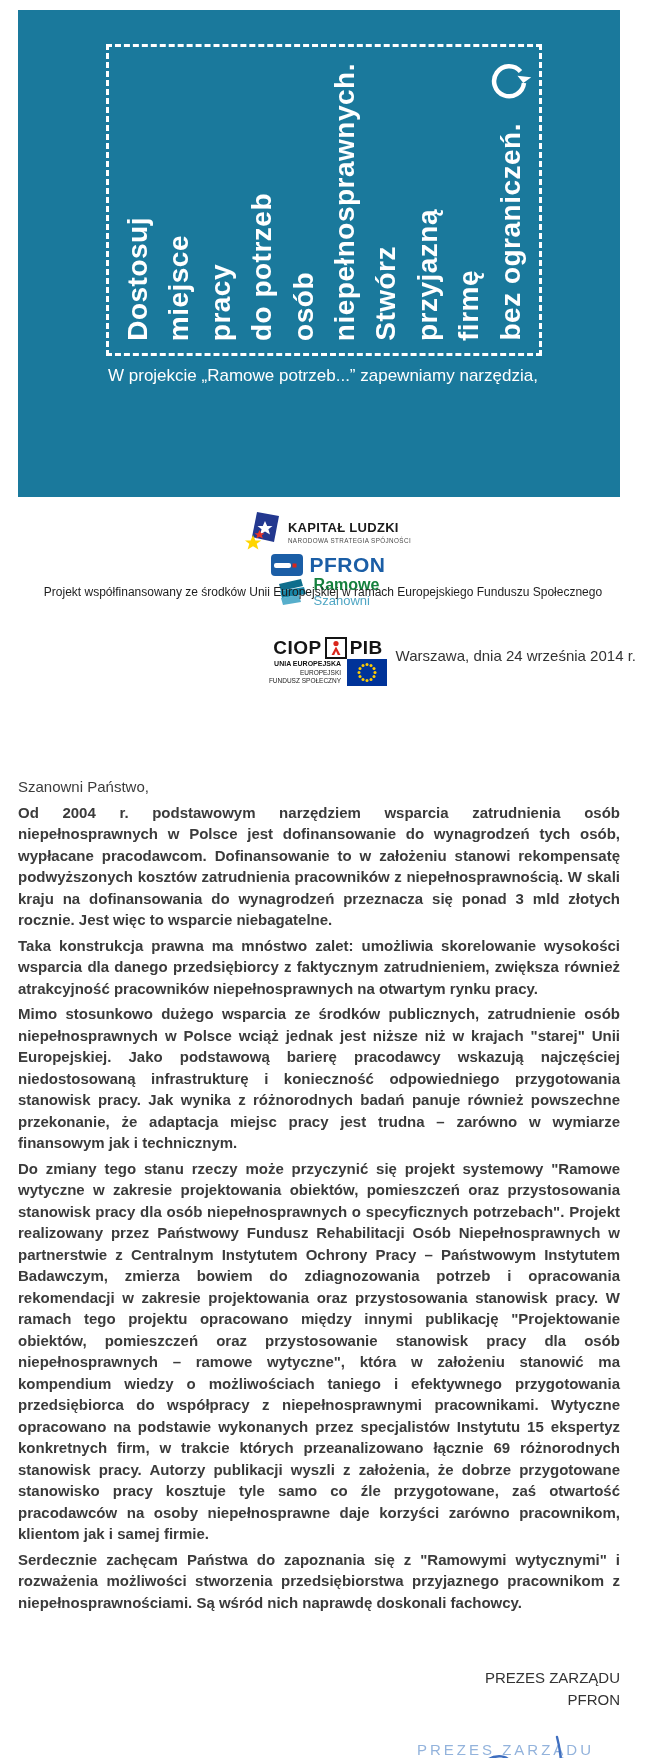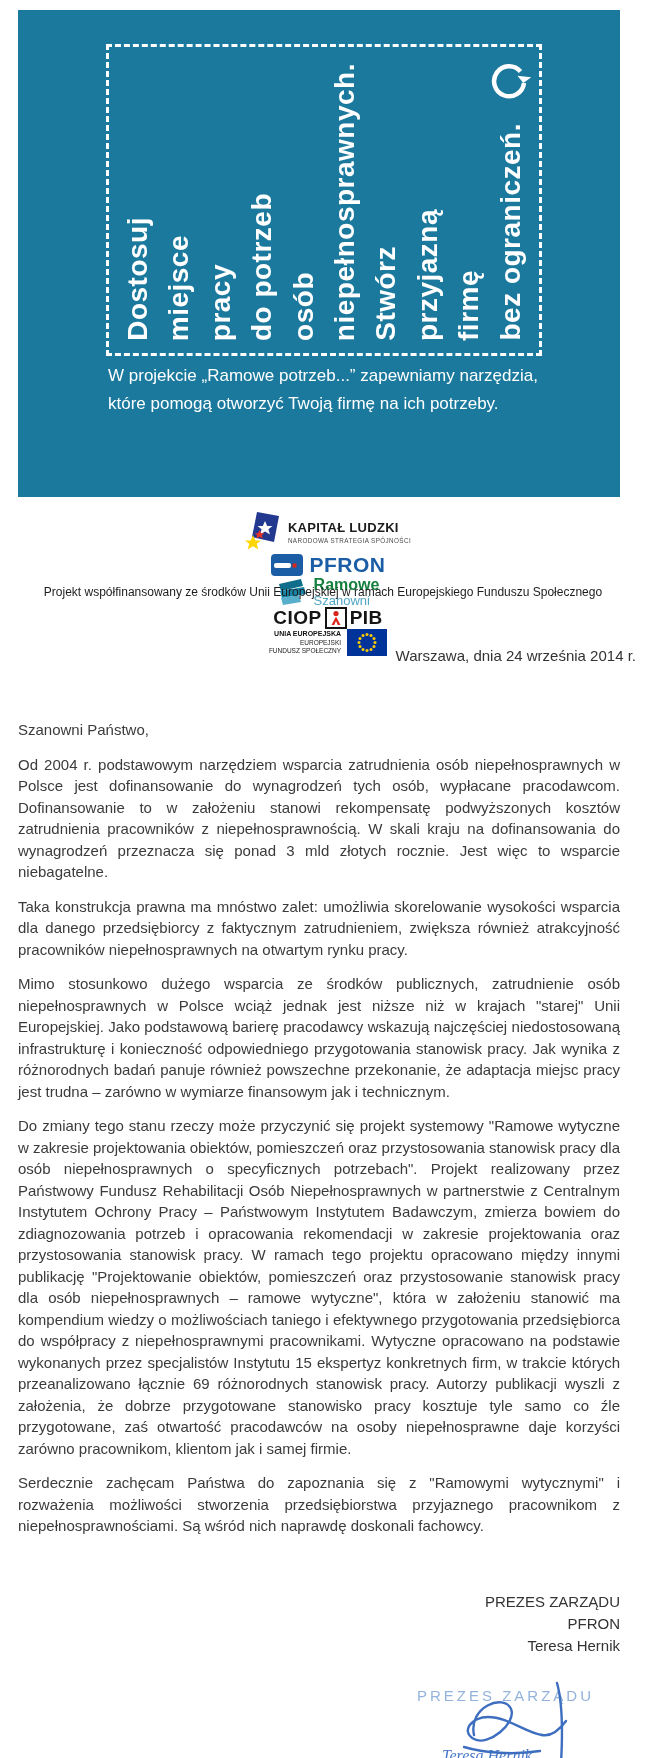--- a/index.html
+++ b/index.html
@@ -17,35 +17,35 @@
 
   
   .logos{display:flex;align-items:center;justify-content:space-between;margin:14px 30px 0 40px;height:50px;flex-direction:column;}
   .logo{display:flex;align-items:center;gap:7px;}
   .kl-text .t1{font-size:13px;font-weight:700;color:#1c1c1c;letter-spacing:.3px;}
   .kl-text .t2{font-size:6.3px;color:#4a4a4a;letter-spacing:.4px;margin-top:2px;}
   .pfron-label{font-size:21px;font-weight:700;color:#1B5EA6;letter-spacing:.5px;}
   .ram-text{line-height:1;}
   .ram-text .r1{font-size:16px;font-weight:700;color:#15803d;}
   .ram-text .r2{font-size:13px;color:#4FA6C4;margin-top:1px;}
-  .ciop{display:flex;align-items:center;gap:3px;}
+  .ciop{display:flex;align-items:center;gap:3px;margin-top:30px;}
   .ciop .c-label{font-size:19px;font-weight:700;color:#141414;letter-spacing:.5px;}
   .eu{display:flex;align-items:center;gap:6px;}
   .eu-text{text-align:right;line-height:1.25;}
   .eu-text .e1{font-size:7px;font-weight:700;color:#111;}
   .eu-text .e2,.eu-text .e3{font-size:6.5px;color:#222;}
 
   .funding{margin-top:24px;text-align:center;font-size:12px;color:#1d1d1d;}
 
   .dateline{margin-top:48px;padding-right:10px;text-align:right;font-size:15px;color:#333;}
 
   
   .letter{margin:0 26px 0 18px;font-size:15px;line-height:21.5px;color:#3b3b3b;}
-  .salutation{margin-top:55px;}
-  .para{margin-top:13px;text-align:justify;}
+  .salutation{margin-top:112px;}
+  .para{margin-top:4px;text-align:justify;font-weight:bold;}
 
   .signoff{margin-top:54px;padding-right:26px;text-align:right;font-size:15px;line-height:22px;color:#333;}
 
   .sig-area{position:relative;height:170px;margin-top:18px;}
   .stamp{position:absolute;right:52px;top:12px;font-size:15px;letter-spacing:3px;color:#93B3DC;}
   .scribble{position:absolute;right:42px;top:2px;width:190px;height:160px;}
   .sig-script{font-family:"Liberation Serif",serif;font-style:italic;font-size:16px;fill:#4A79C9;}
 </style>
 </head>
 <body>
@@ -66,21 +66,20 @@
         <span class="vword">firmę</span>
         <span class="vword">bez ograniczeń.</span>
       </div>
       <svg class="refresh" viewBox="0 0 44 44">
         <path d="M33.5 10.5 A15 15 0 1 0 37 22" fill="none" stroke="#fff" stroke-width="4.5"></path>
         <polygon points="37,22 30,16 44,15" fill="#fff" transform="rotate(10 37 18)"></polygon>
       </svg>
     </div>
     <div class="banner-sub">
       <div>W projekcie „Ramowe potrzeb...” zapewniamy narzędzia,</div>
-      <div>które pomogą otworzyć Twoją firmę na ich potrzeby.</div>
     </div>
   </div>
 
   <div class="logos">
 
     <div class="logo">
       <svg width="36" height="42" viewBox="0 0 36 42">
         <polygon points="12,1 34,5 29,31 7,26" fill="#23388F"></polygon>
         <polygon points="20,10 22.2,15 27.5,15 23.4,18.2 25,23.4 20,20.4 15,23.4 16.6,18.2 12.5,15 17.8,15" fill="#fff"></polygon>
         <polygon points="8,24 10.4,29.4 16.2,29.4 11.7,32.8 13.4,38.4 8,35.2 2.6,38.4 4.3,32.8 -0.2,29.4 5.6,29.4" fill="#FFD500"></polygon>
@@ -158,21 +157,20 @@
     <div class="para">Od 2004 r. podstawowym narzędziem wsparcia zatrudnienia osób niepełnosprawnych w Polsce jest dofinansowanie do wynagrodzeń tych osób, wypłacane pracodawcom. Dofinansowanie to w założeniu stanowi rekompensatę podwyższonych kosztów zatrudnienia pracowników z niepełnosprawnością. W skali kraju na dofinansowania do wynagrodzeń przeznacza się ponad 3 mld złotych rocznie. Jest więc to wsparcie niebagatelne.</div>
     <div class="para">Taka konstrukcja prawna ma mnóstwo zalet: umożliwia skorelowanie wysokości wsparcia dla danego przedsiębiorcy z faktycznym zatrudnieniem, zwiększa również atrakcyjność pracowników niepełnosprawnych na otwartym rynku pracy.</div>
     <div class="para">Mimo stosunkowo dużego wsparcia ze środków publicznych, zatrudnienie osób niepełnosprawnych w Polsce wciąż jednak jest niższe niż w krajach "starej" Unii Europejskiej. Jako podstawową barierę pracodawcy wskazują najczęściej niedostosowaną infrastrukturę i konieczność odpowiedniego przygotowania stanowisk pracy. Jak wynika z różnorodnych badań panuje również powszechne przekonanie, że adaptacja miejsc pracy jest trudna – zarówno w wymiarze finansowym jak i technicznym.</div>
     <div class="para">Do zmiany tego stanu rzeczy może przyczynić się projekt systemowy "Ramowe wytyczne w zakresie projektowania obiektów, pomieszczeń oraz przystosowania stanowisk pracy dla osób niepełnosprawnych o specyficznych potrzebach". Projekt realizowany przez Państwowy Fundusz Rehabilitacji Osób Niepełnosprawnych w partnerstwie z Centralnym Instytutem Ochrony Pracy – Państwowym Instytutem Badawczym, zmierza bowiem do zdiagnozowania potrzeb i opracowania rekomendacji w zakresie projektowania oraz przystosowania stanowisk pracy. W ramach tego projektu opracowano między innymi publikację "Projektowanie obiektów, pomieszczeń oraz przystosowanie stanowisk pracy dla osób niepełnosprawnych – ramowe wytyczne", która w założeniu stanowić ma kompendium wiedzy o możliwościach taniego i efektywnego przygotowania przedsiębiorca do współpracy z niepełnosprawnymi pracownikami. Wytyczne opracowano na podstawie wykonanych przez specjalistów Instytutu 15 ekspertyz konkretnych firm, w trakcie których przeanalizowano łącznie 69 różnorodnych stanowisk pracy. Autorzy publikacji wyszli z założenia, że dobrze przygotowane stanowisko pracy kosztuje tyle samo co źle przygotowane, zaś otwartość pracodawców na osoby niepełnosprawne daje korzyści zarówno pracownikom, klientom jak i samej firmie.</div>
     <div class="para">Serdecznie zachęcam Państwa do zapoznania się z "Ramowymi wytycznymi" i rozważenia możliwości stworzenia przedsiębiorstwa przyjaznego pracownikom z niepełnosprawnościami. Są wśród nich naprawdę doskonali fachowcy.</div>
   </div>
 
   <div class="signoff">
     <div>PREZES ZARZĄDU</div>
     <div>PFRON</div>
-    <div>Teresa Hernik</div>
   </div>
 
   <div class="sig-area">
     <div class="stamp">PREZES ZARZĄDU</div>
     <svg class="scribble" viewBox="0 0 190 160">
       <text class="sig-script" x="28" y="84">Teresa Hernik</text>
       <g fill="none" stroke="#3E6EBF" stroke-width="2.4" stroke-linecap="round">
         <path d="M143,6 C152,38 147,95 142,150"></path>
         <path d="M60,58 C54,30 90,16 97,32 C103,46 74,70 60,62 C46,54 58,40 74,40 C94,40 112,56 128,58"></path>
         <path d="M128,58 C138,60 146,52 152,44"></path>

